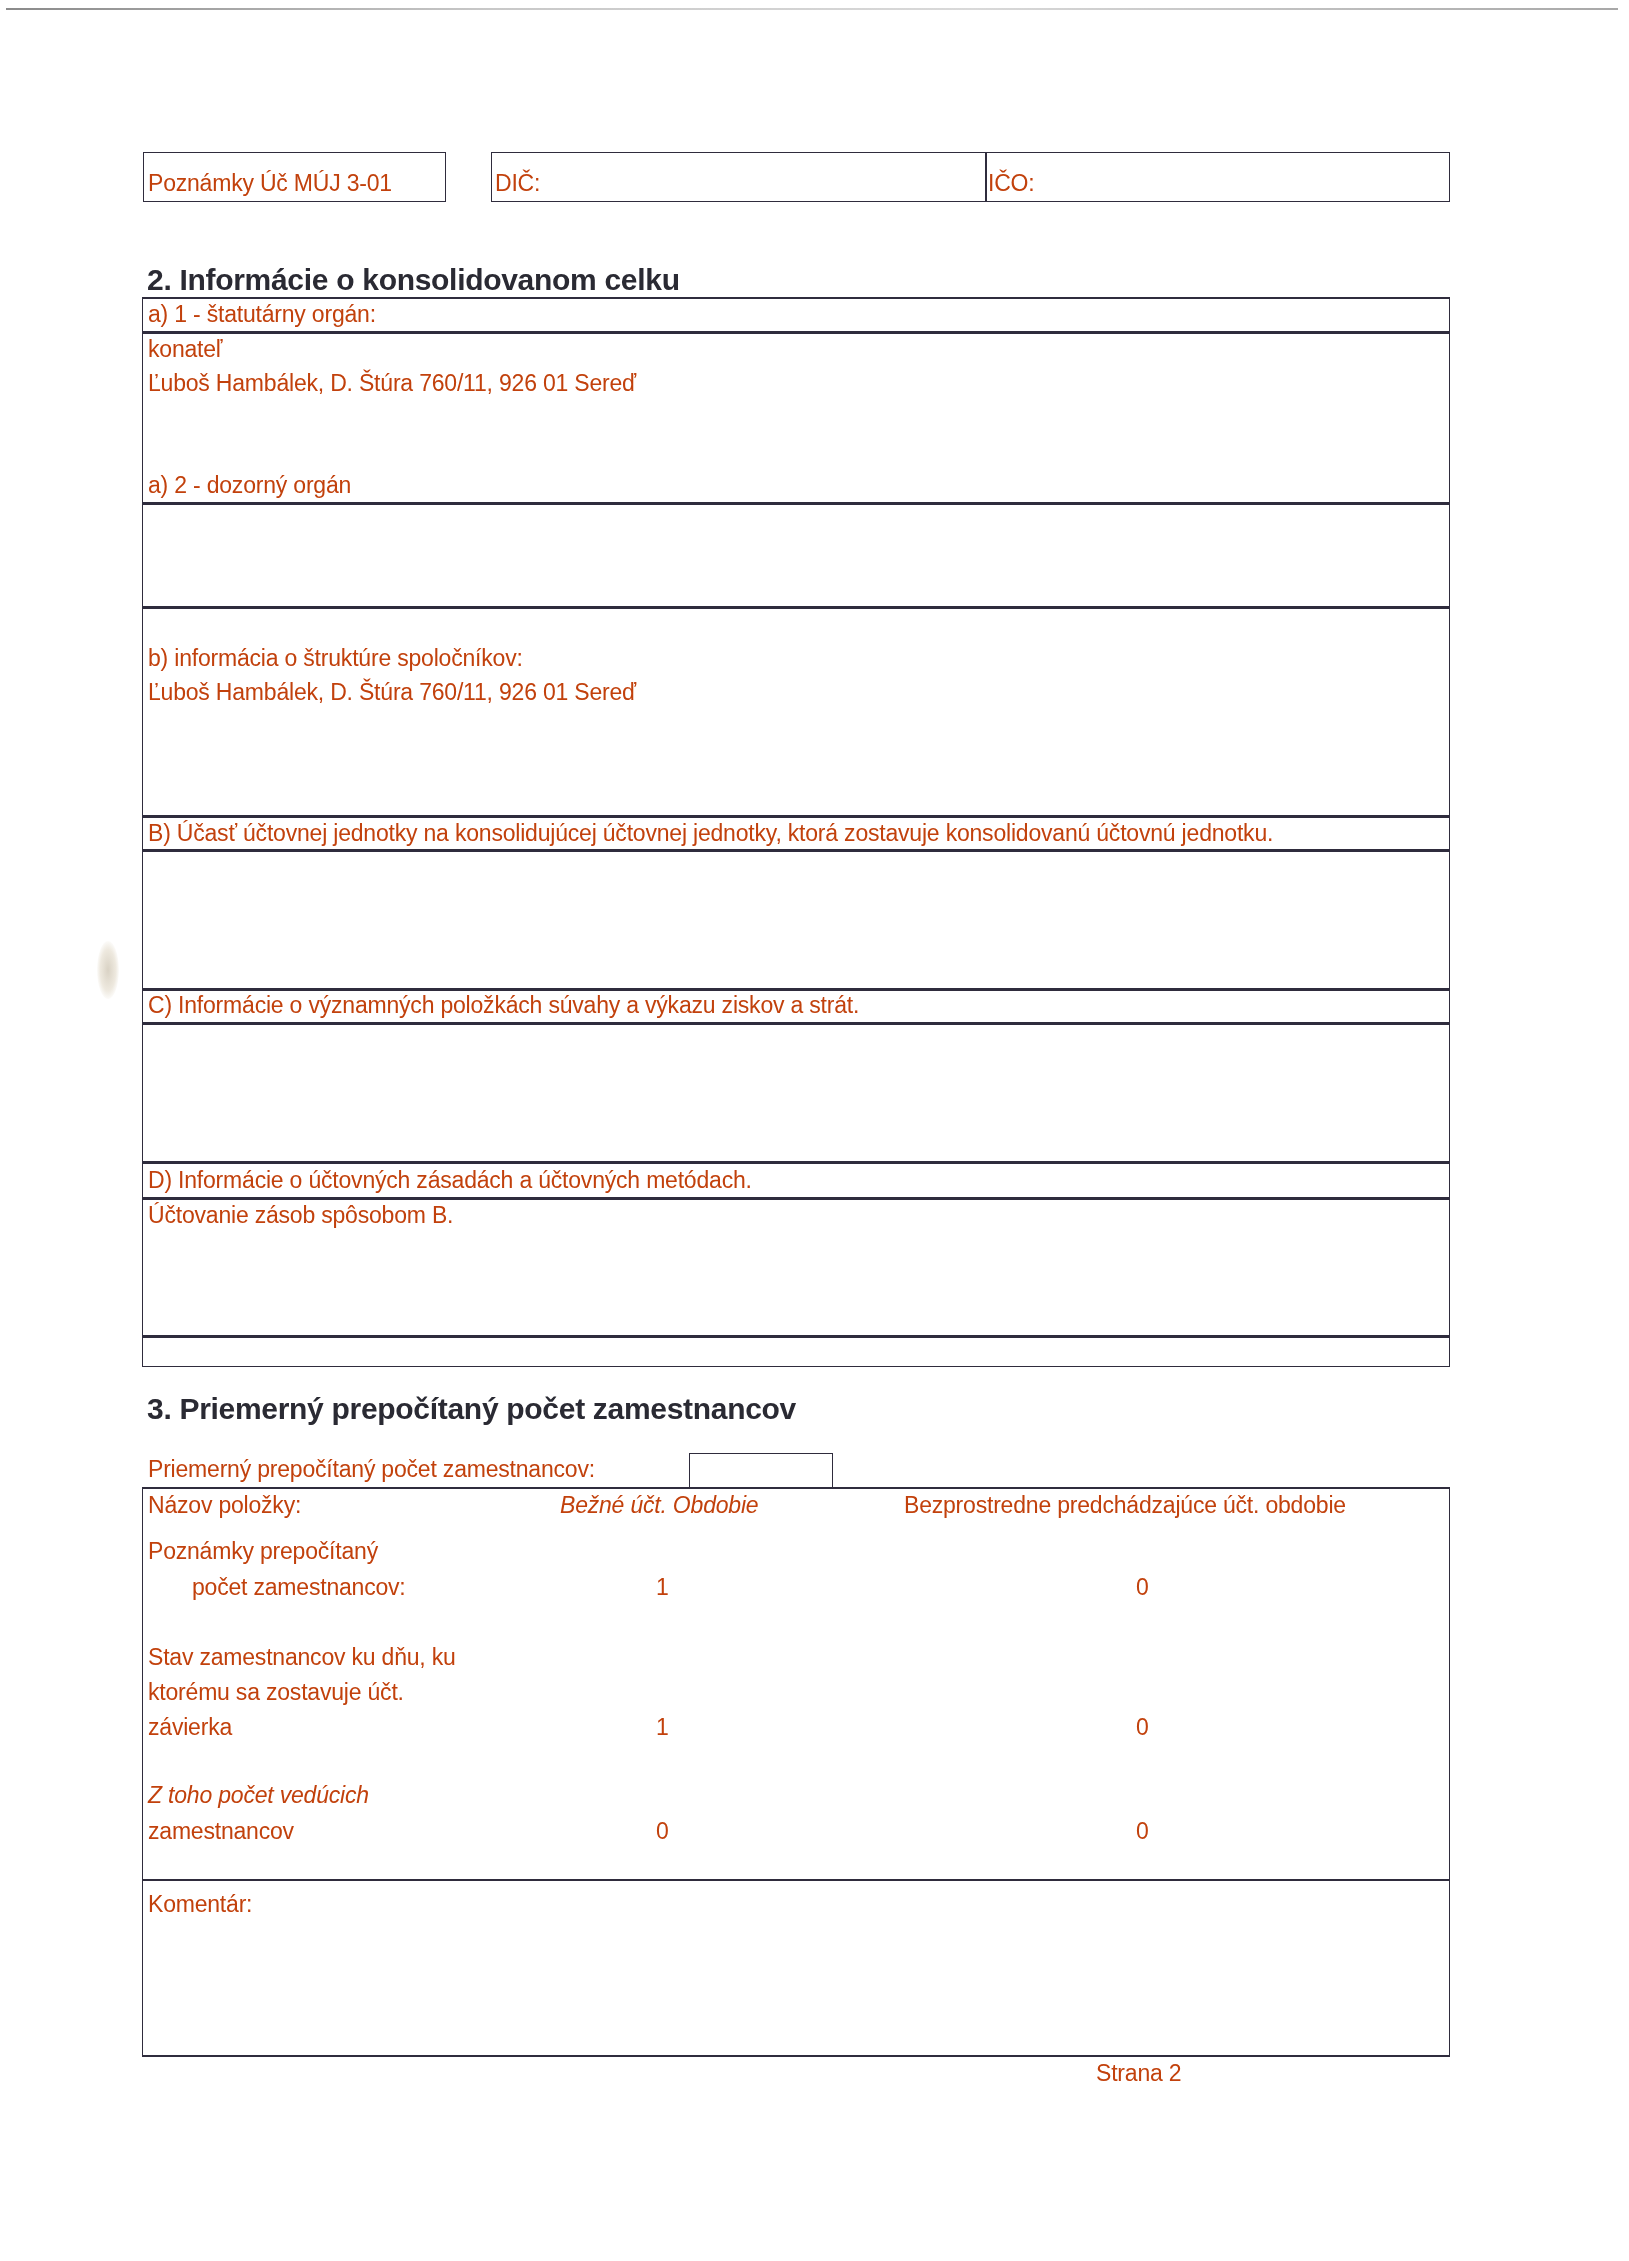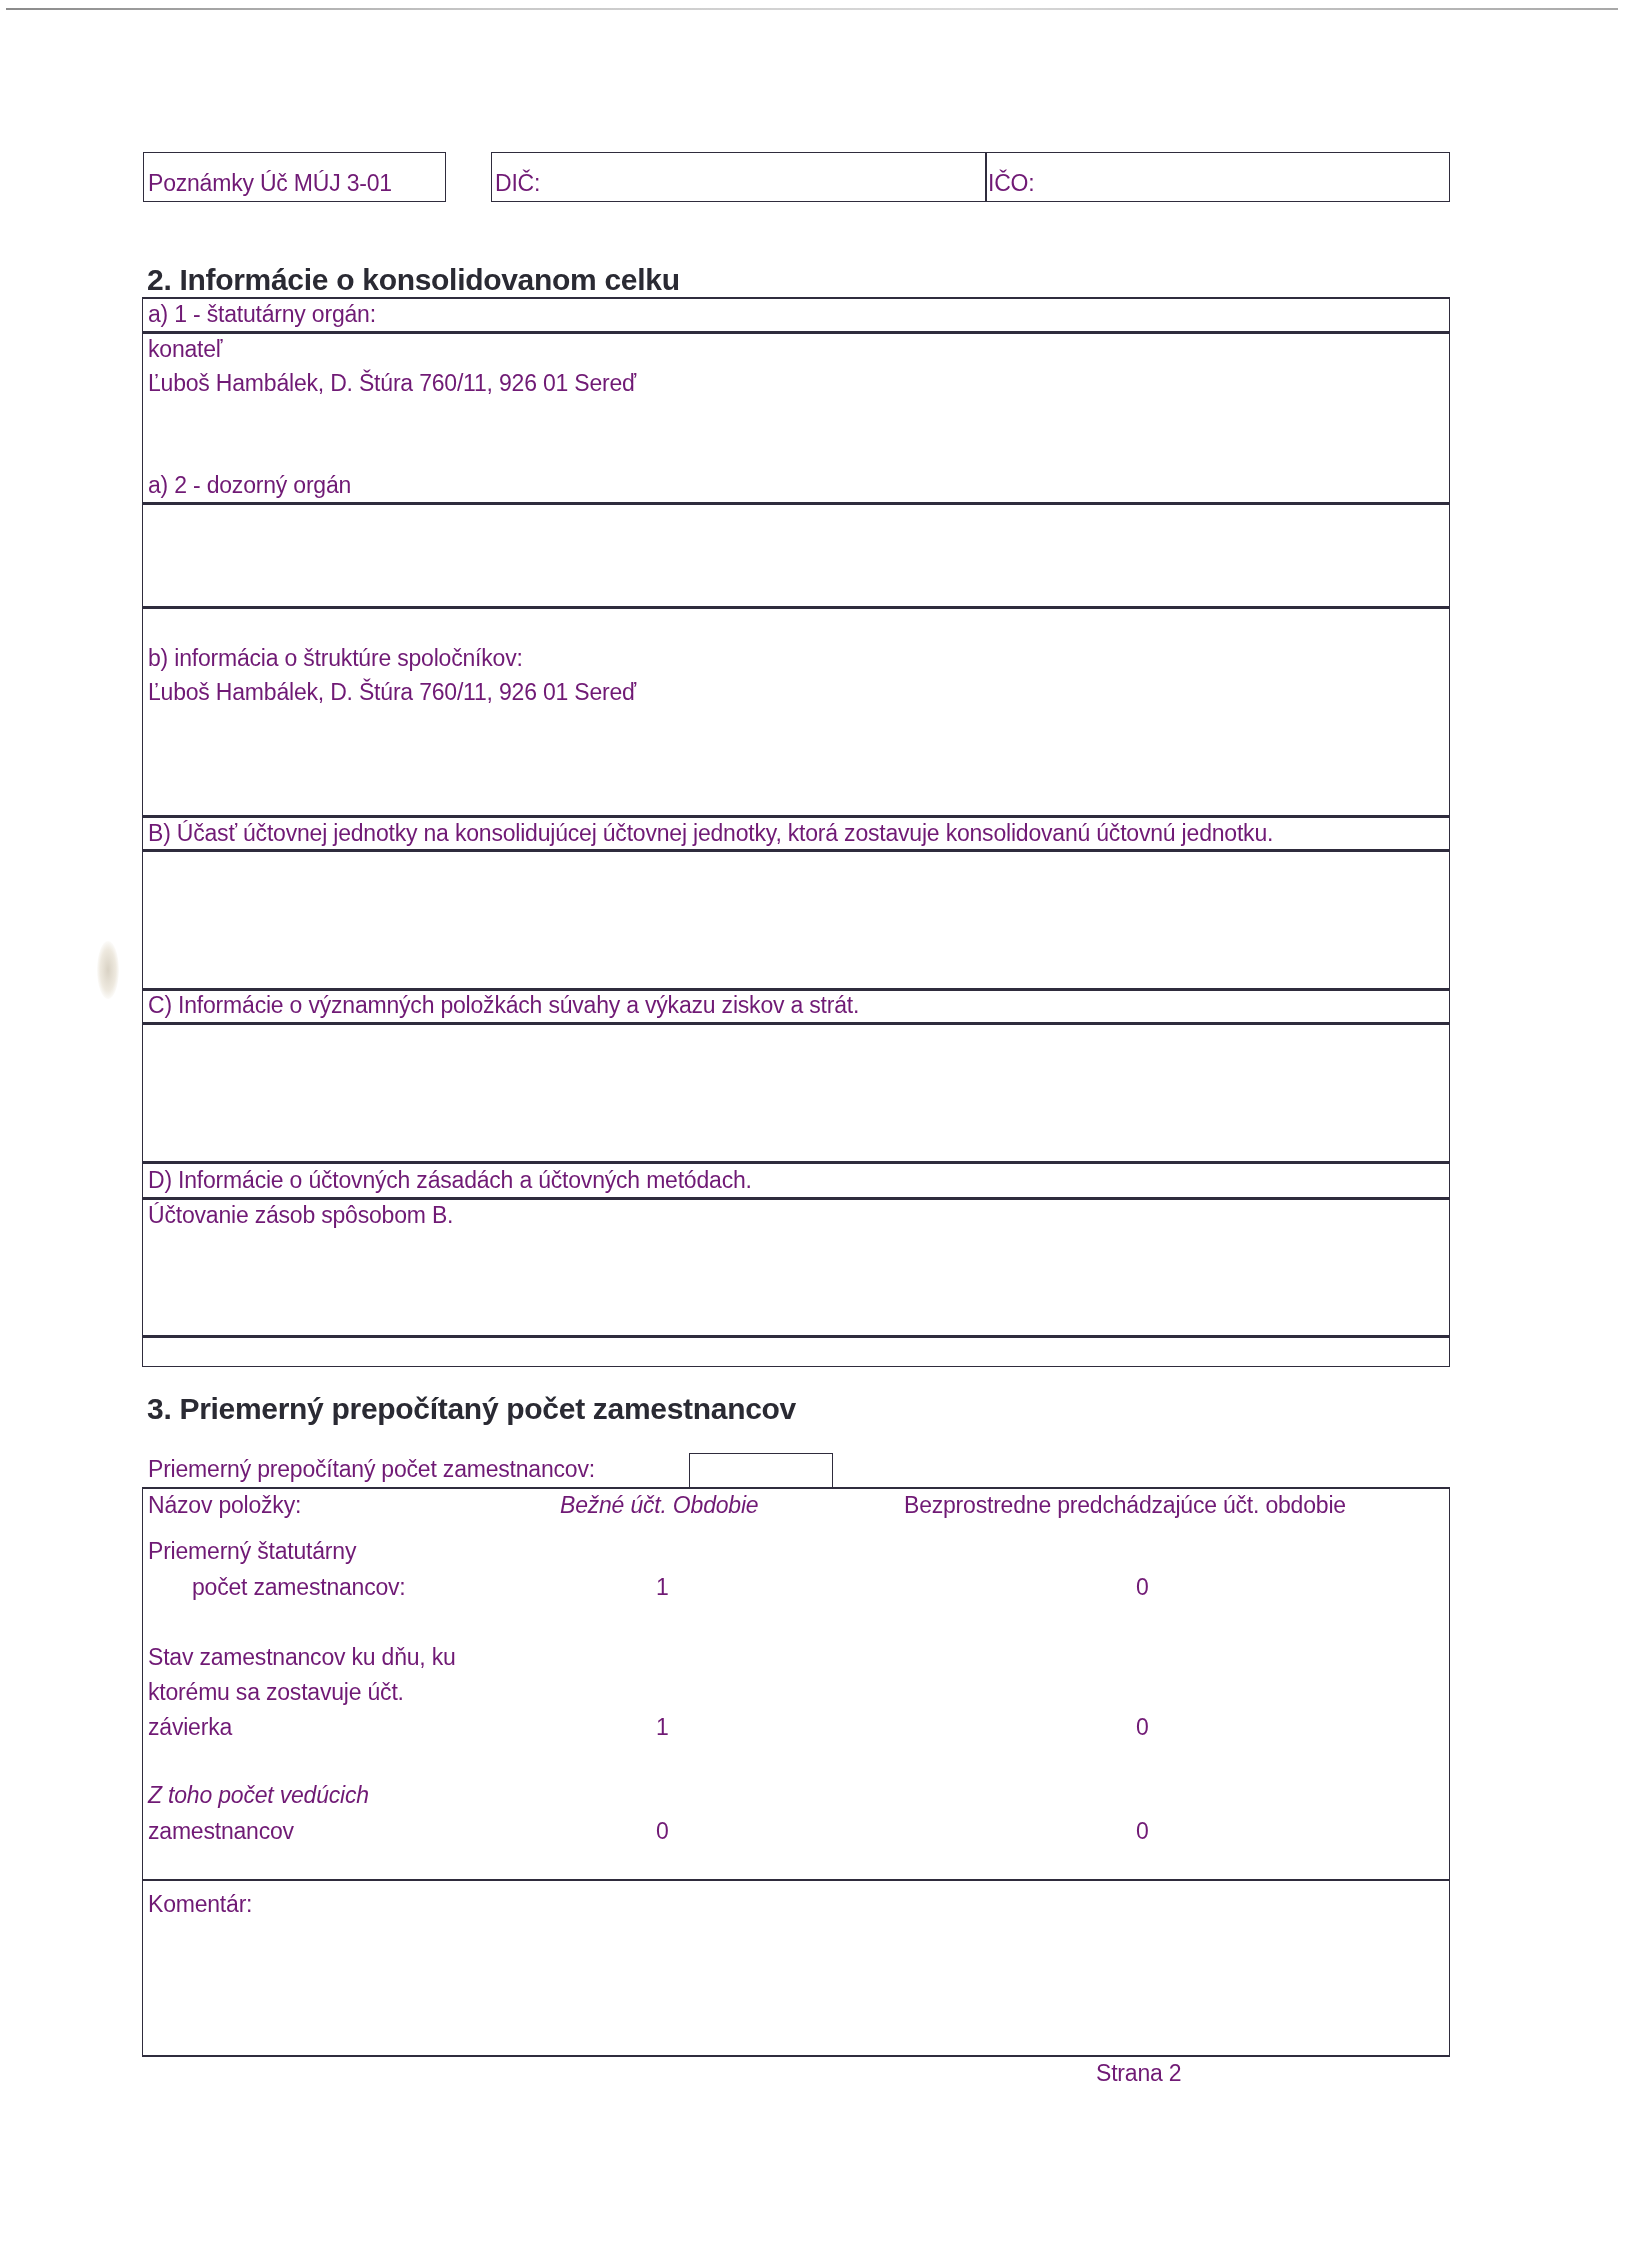--- a/index.html
+++ b/index.html
@@ -12,21 +12,21 @@
     }
     .scan-top-line {
       position: absolute; left: 6.4px; top: 7.7px; width: 1612px; height: 1.9px;
       background: linear-gradient(90deg, #8a8a8a, #c8c8c8 30%, #d9d9d9 60%, #a8a8a8);
     }
     .box { position: absolute; border: 1.9px solid #2f2c3d; }
     .hline { position: absolute; height: 2.6px; background: #2f2c3d; }
     .vline { position: absolute; width: 1.9px; background: #2f2c3d; }
     .txt {
       position: absolute; font-size: 23px; line-height: 28px; white-space: nowrap;
-      color: #701a75; letter-spacing: -0.2px;
+      color: #c2410c; letter-spacing: -0.2px;
     }
     .h2 {
       position: absolute; font-size: 30px; line-height: 31px; font-weight: bold;
       white-space: nowrap; color: #2a2a33; letter-spacing: -0.3px;
     }
     .smudge {
       position: absolute; width: 22px; height: 58px; border-radius: 50%;
       background: radial-gradient(ellipse at center, #d9d2c4 0%, #eee9df 50%, rgba(255,255,255,0) 75%);
     }
   </style>
@@ -85,21 +85,21 @@
 <div class="box" style="left:689px; top:1453px; width:144px; height:36px; border-width:1.9px;">
   <span class="txt" style="left:3.9px; top:2.6px;"></span>
 </div>
 
 <div class="box" style="left:142px; top:1487px; width:1308px; height:393px; border-top-width:2.6px;"></div>
 
 <div class="txt" style="left:148px; top:1491px;">Názov položky:</div>
 <div class="txt" style="left:560px; top:1491px;font-style:italic;">Bežné účt. Obdobie</div>
 <div class="txt" style="left:904px; top:1491px;">Bezprostredne predchádzajúce účt. obdobie</div>
 
-<div class="txt" style="left:148px; top:1537px;">Priemerný štatutárny</div>
+<div class="txt" style="left:148px; top:1537px;">Poznámky prepočítaný</div>
 <div class="txt" style="left:148px; top:1573px;margin-left:44px;">počet zamestnancov:</div>
 <div class="txt" style="left:656px; top:1573px;">1</div>
 <div class="txt" style="left:1136px; top:1573px;">0</div>
 
 <div class="txt" style="left:148px; top:1643px;">Stav zamestnancov ku dňu, ku</div>
 <div class="txt" style="left:148px; top:1678px;">ktorému sa zostavuje účt.</div>
 <div class="txt" style="left:148px; top:1713px;">závierka</div>
 <div class="txt" style="left:656px; top:1713px;">1</div>
 <div class="txt" style="left:1136px; top:1713px;">0</div>
 

